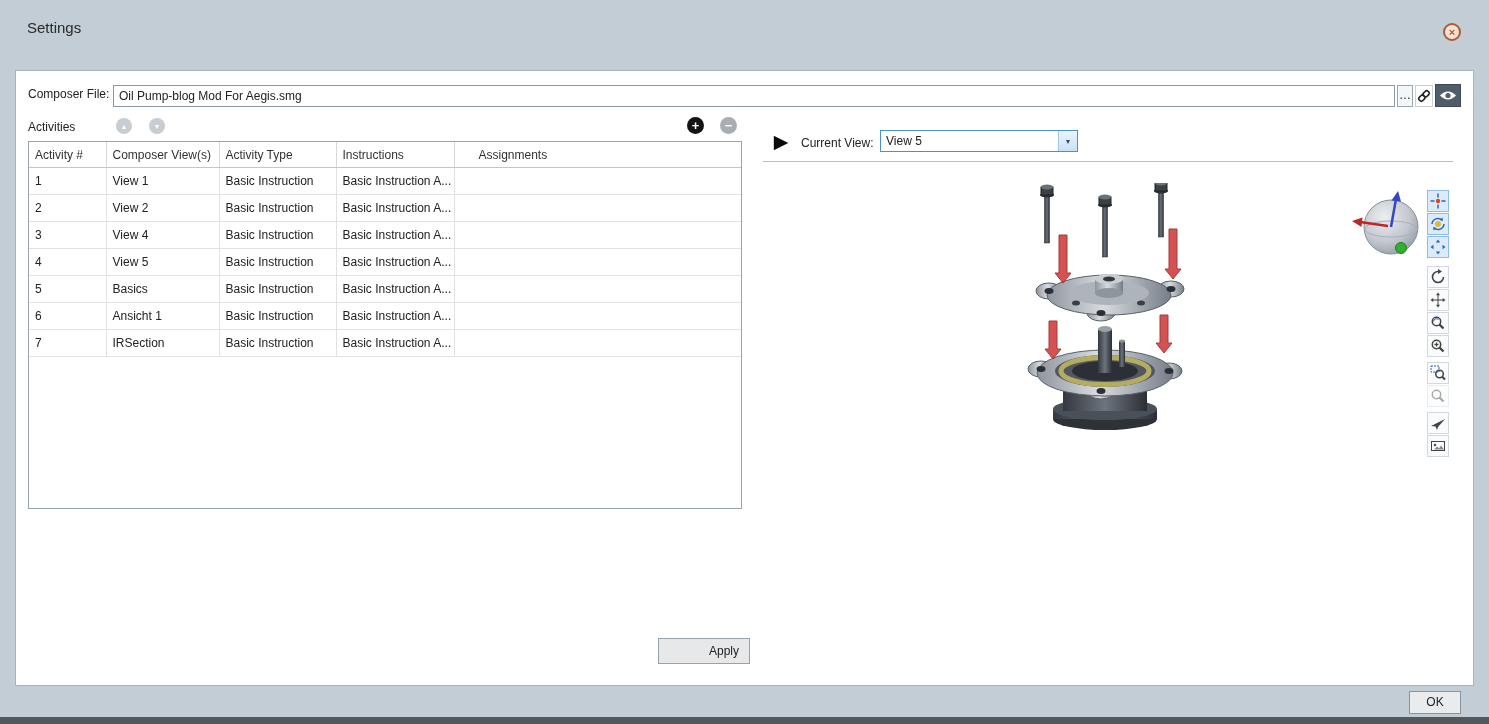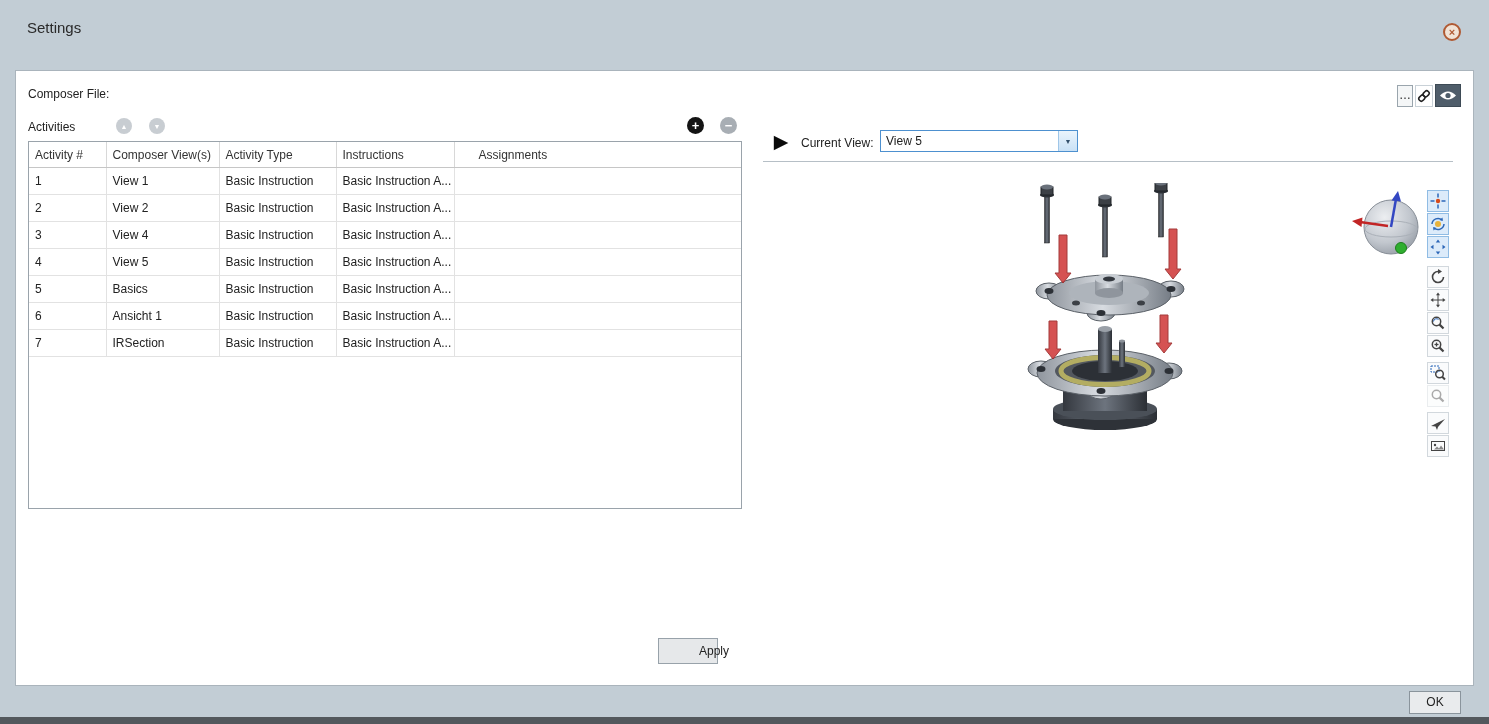--- a/index.html
+++ b/index.html
@@ -42,21 +42,21 @@
 
   .table-wrap{position:absolute;left:12px;top:70px;width:714px;height:368px;border:1px solid #9aa3ab;
     box-sizing:border-box;background:#fff;overflow:hidden;}
   table.acts{border-collapse:collapse;width:100%;table-layout:fixed;}
   table.acts th{height:25px;text-align:left;font-weight:normal;color:#333;padding:0 0 0 6px;
     border-right:1px solid #d8d8d8;border-bottom:1px solid #c6c6c6;background:#fff;overflow:hidden;white-space:nowrap;}
   table.acts td{height:26px;padding:0 0 0 6px;border-right:1px solid #e2e2e2;border-bottom:1px solid #e2e2e2;
     overflow:hidden;white-space:nowrap;}
   table.acts th:last-child,table.acts td:last-child{border-right:none;padding-left:24px;}
 
-  .apply-btn{position:absolute;left:642px;top:567px;width:60px;height:26px;background:#e6e8ea;
+  .apply-btn{position:absolute;left:642px;top:567px;width:92px;height:26px;background:#e6e8ea;
     border:1px solid #98a2aa;box-sizing:border-box;text-align:center;line-height:24px;padding-left:40px;}
 
   
   .play-btn{position:absolute;left:753px;top:58px;width:24px;height:24px;font-size:19px;color:#0a0a0a;
     display:flex;align-items:center;justify-content:center;background:transparent;border:none;}
   .cv-label{position:absolute;left:785px;top:65px;}
   .combo{position:absolute;left:864px;top:59px;width:198px;height:22px;border:1px solid #4d90cf;
     box-sizing:border-box;background:#fff;display:flex;align-items:stretch;}
   .combo .val{flex:1;line-height:20px;padding-left:5px;overflow:hidden;white-space:nowrap;}
   .combo .arrow{width:18px;background:linear-gradient(#eaf4fc,#c9e1f6);border-left:1px solid #9fc6e8;
@@ -93,20 +93,21 @@
 
 <div class="screen">
 
   <div class="win-title">Settings</div>
   <div class="close-btn">×</div>
 
 
   <div class="content">
 
     <div class="cf-label">Composer File:</div>
+    <input class="cf-input" type="text" value="Oil Pump-blog Mod For Aegis.smg" style="">
     <div class="browse-btn">…</div>
     <div class="link-btn">
       <svg width="14" height="14" viewBox="0 0 14 14">
         <g transform="rotate(-45 7 7)" fill="none" stroke="#222" stroke-width="1.6">
           <rect x="0.8" y="4.6" width="6.4" height="4.8" rx="2.2"></rect>
           <rect x="6.8" y="4.6" width="6.4" height="4.8" rx="2.2"></rect>
         </g>
       </svg>
     </div>
     <div class="eye-btn">

